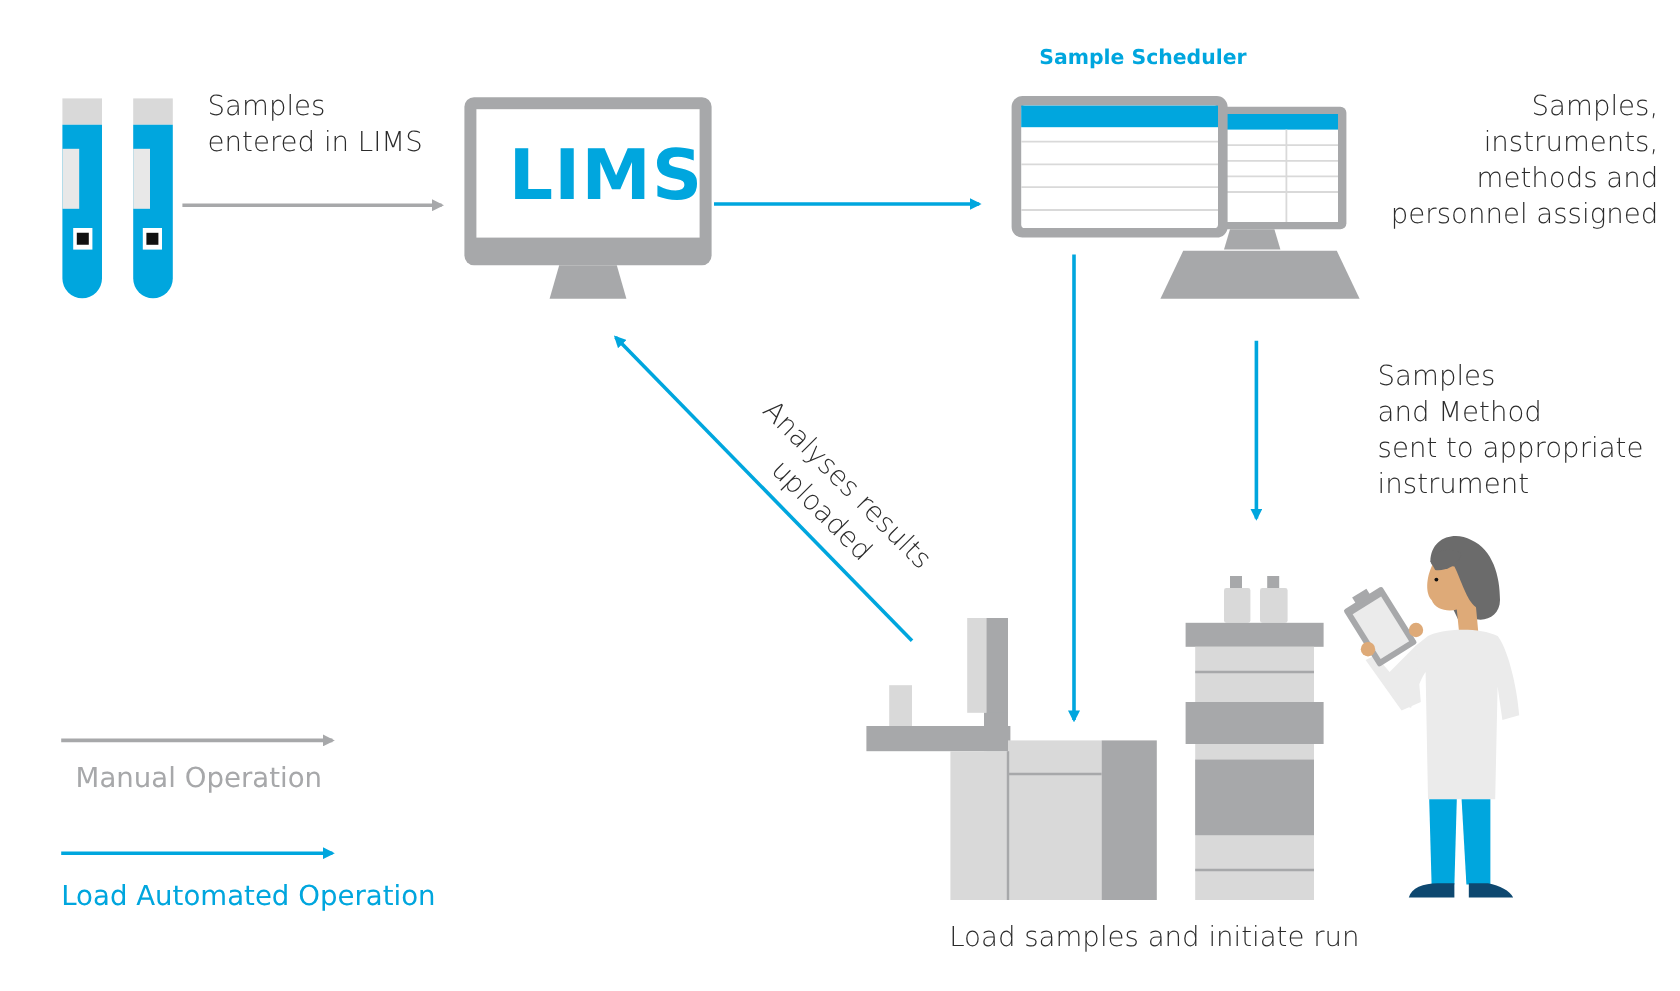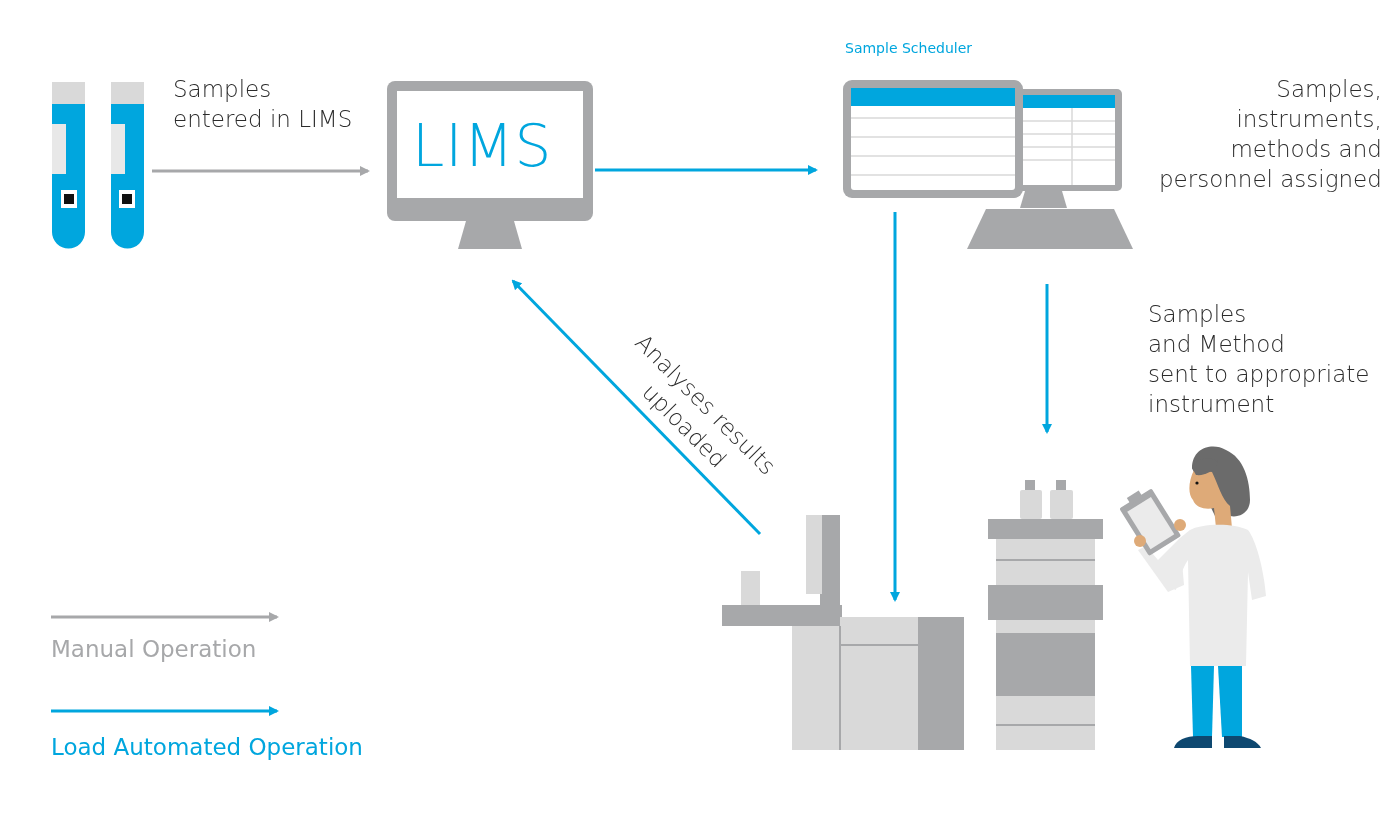--- a/index.html
+++ b/index.html
@@ -139,30 +139,31 @@
     <path d="M1218,666 L1242,666 L1242,737 L1222,737 Z" fill="#00a6de"></path>
 
     <path d="M1174,748 C1176,740 1186,736 1198,736 L1212,736 L1212,748 Z" fill="#0e4870"></path>
     <path d="M1224,736 L1240,736 C1250,738 1258,742 1261,748 L1224,748 Z" fill="#0e4870"></path>
   </g>
 
   <line x1="51" y1="617" x2="277" y2="617" stroke="#a7a8aa" stroke-width="3" marker-end="url(#ah-grey)"></line>
   <line x1="51" y1="711" x2="277" y2="711" stroke="#00a6de" stroke-width="3" marker-end="url(#ah-blue)"></line>
 </svg>
 
-<div id="lims-text" style="left:412px;top:112px;">LIMS</div>
+<div id="lims-text" style="left:424px;top:112px;font-weight:bold;">LIMS</div>
 
 <div class="lbl" style="left:173px;top:74px;">Samples
 entered in LIMS</div>
-<div class="lbl blue" style="left:845px;top:33px;font-weight:400;font-size:14px;">Sample Scheduler</div>
+<div class="lbl blue" style="left:866px;top:33px;font-weight:700;font-size:17px;">Sample Scheduler</div>
 <div class="lbl" style="left:1159px;top:74px;text-align:right;">Samples,
 instruments,
 methods and
 personnel assigned</div>
 <div class="lbl" style="left:1148px;top:299px;">Samples
 and Method
 sent to appropriate
 instrument</div>
 <div class="lbl" id="rot-label">Analyses results uploaded</div>
+<div class="lbl" style="left:791px;top:766px;">Load samples and initiate run</div>
 
-<div class="lbl grey" style="left:51px;top:634px;font-weight:400;">Manual Operation</div>
+<div class="lbl grey" style="left:63px;top:634px;font-weight:400;">Manual Operation</div>
 <div class="lbl blue" style="left:51px;top:732px;font-weight:400;">Load Automated Operation</div>
 </div>
 
 </body></html>

